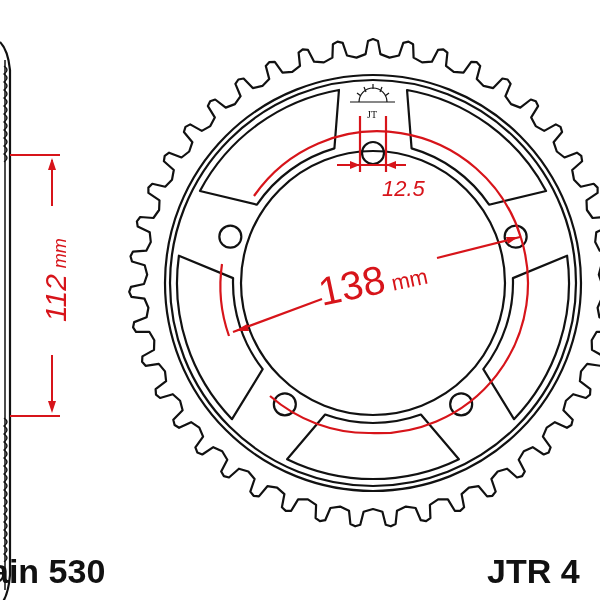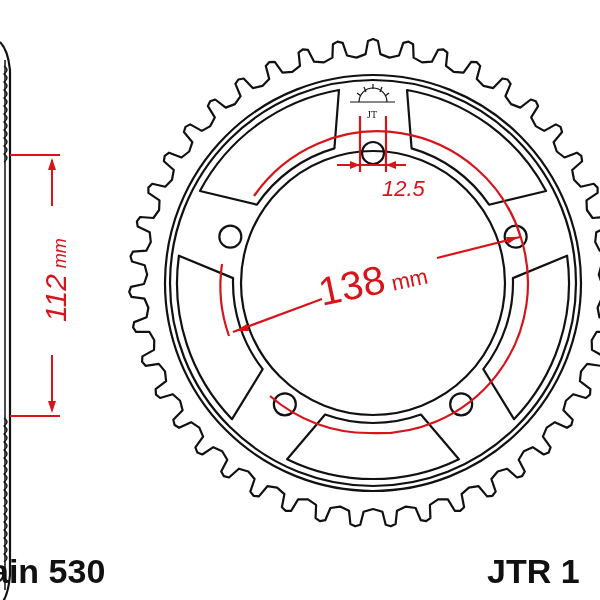--- a/index.html
+++ b/index.html
@@ -84,13 +84,13 @@
     <polygon points="386,165 396,161 396,169" fill="#d7141a" stroke="none"></polygon>
   </g>
   <text class="red-text" transform="translate(322,306) rotate(-12)" font-size="40">
     <tspan>138</tspan><tspan font-size="22" dx="6">mm</tspan>
   </text>
   <text class="red-text" x="382" y="196" font-size="22" font-style="italic">12.5</text>
 </svg>
 </div>
 
 <div id="chain-label" class="lbl-bottom">ain 530</div>
-<div id="part-label" class="lbl-bottom">JTR 1</div>
+<div id="part-label" class="lbl-bottom">JTR 4</div>
 
 </body></html>

